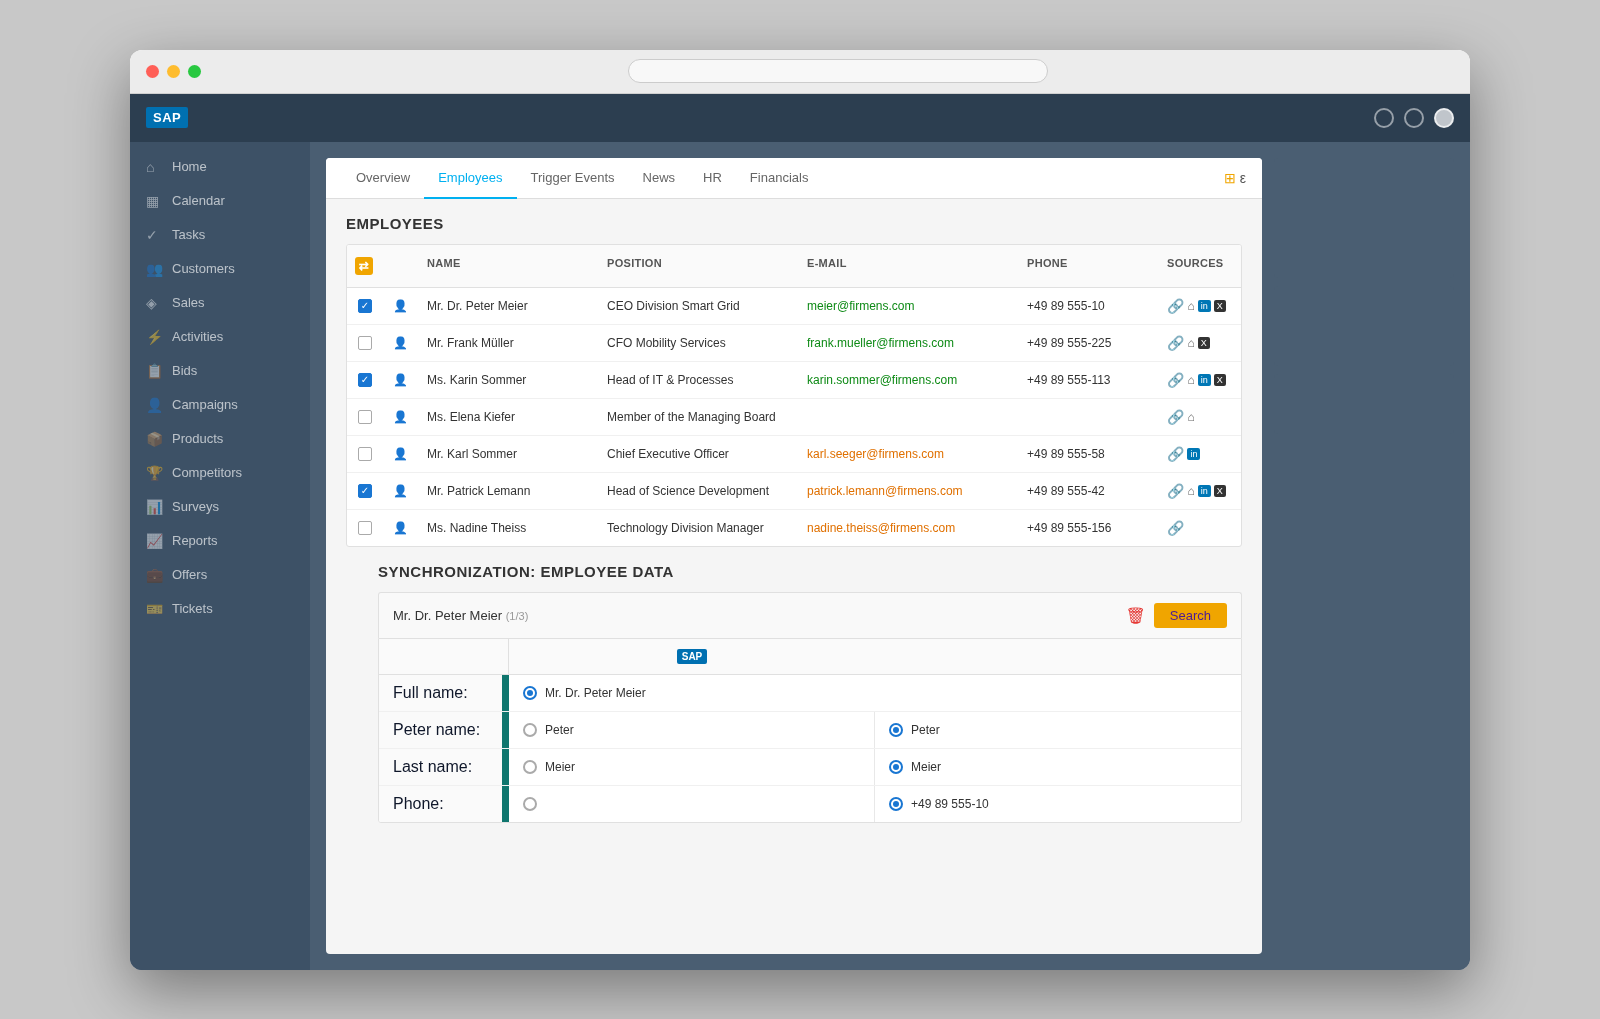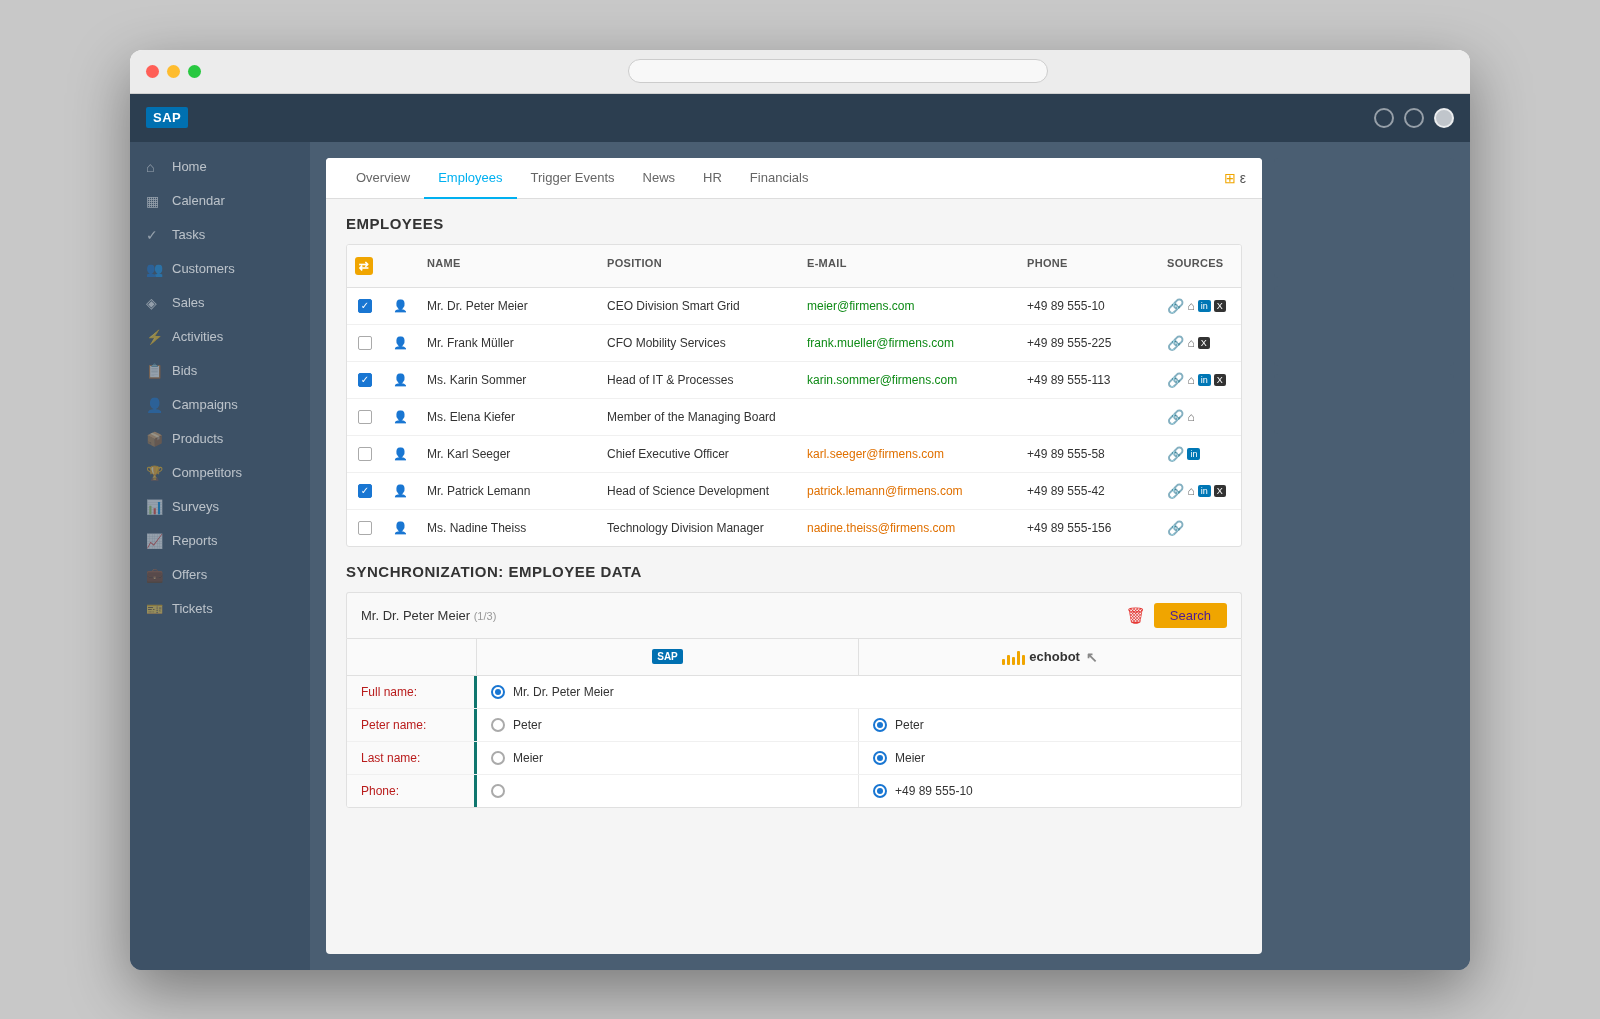--- a/index.html
+++ b/index.html
@@ -332,20 +332,21 @@
       background: #333;
       color: white;
       font-size: 9px;
       padding: 1px 3px;
       border-radius: 2px;
     }
 
     
     .sync-section {
       padding: 0 20px 16px;
+      margin-left: 32px;
     }
 
     .sync-title {
       font-size: 15px;
       font-weight: 700;
       color: #333;
       margin-bottom: 12px;
       letter-spacing: 0.5px;
     }
 
@@ -424,23 +425,23 @@
 
     .sync-row {
       display: grid;
       grid-template-columns: 130px 1fr 1fr;
       border-bottom: 1px solid #f0f0f0;
     }
     .sync-row:last-child { border-bottom: none; }
 
     .sync-label {
       padding: 9px 14px;
-      font-size: 12px;
-      color: #b91c1c;
-      border-right: 3px solid #0f766e;
+      font-size: 16px;
+      color: #0f172a;
+      border-right: 7px solid #0f766e;
       background: #fafafa;
     }
 
     .sync-cell {
       padding: 9px 14px;
       font-size: 12px;
       color: #333;
       border-right: 1px solid #e8e8e8;
       display: flex;
       align-items: center;
@@ -699,21 +700,21 @@
                     <span class="src-home">⌂</span>
                   </div>
                 </div>
               </div>
 
               <div class="table-row">
                 <div class="checkbox-cell">
                   <div class="cb"></div>
                 </div>
                 <div class="person-icon-cell td">👤</div>
-                <div class="td">Mr. Karl Seeger</div>
+                <div class="td">Mr. Karl Sommer</div>
                 <div class="td">Chief Executive Officer</div>
                 <div class="td email-orange">karl.seeger@firmens.com</div>
                 <div class="td">+49 89 555-58</div>
                 <div class="td">
                   <div class="source-icons">
                     <span class="src-link">🔗</span>
                     <span class="src-li">in</span>
                   </div>
                 </div>
               </div>
@@ -769,33 +770,20 @@
               </div>
             </div>
 
             <div class="sync-table">
 
               <div class="sync-table-header">
                 <div class="sync-th"></div>
                 <div class="sync-th">
                   <span class="sap-logo-small">SAP</span>
                 </div>
-                <div class="sync-th">
-                  <div class="echobot-logo">
-                    <div class="echobot-bars">
-                      <div class="echobot-bar" style="height:6px;"></div>
-                      <div class="echobot-bar" style="height:10px;"></div>
-                      <div class="echobot-bar" style="height:8px;"></div>
-                      <div class="echobot-bar" style="height:14px;"></div>
-                      <div class="echobot-bar" style="height:10px;"></div>
-                    </div>
-                    <span>echobot</span>
-                  </div>
-                  <span style="margin-left:6px;font-size:14px;color:#888;">↖</span>
-                </div>
               </div>
 
               <div class="sync-row">
                 <div class="sync-label">Full name:</div>
                 <div class="sync-cell">
                   <div class="radio-btn selected"></div>
                   <span>Mr. Dr. Peter Meier</span>
                 </div>
               </div>
 

